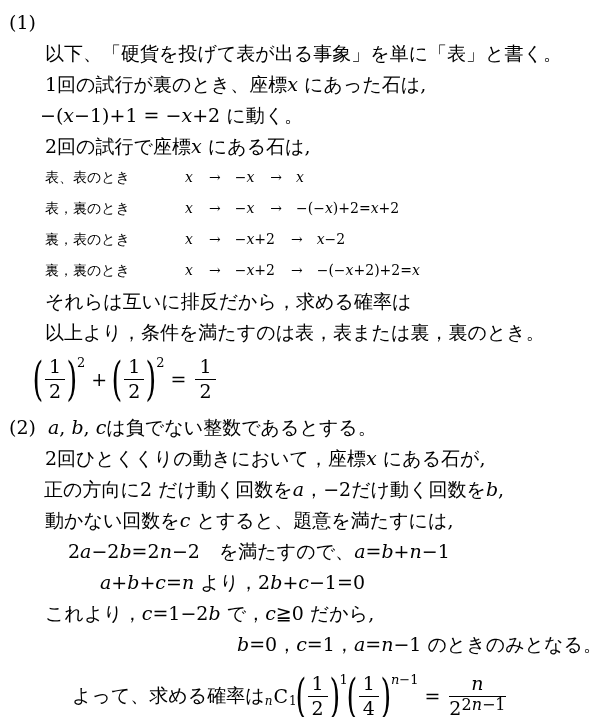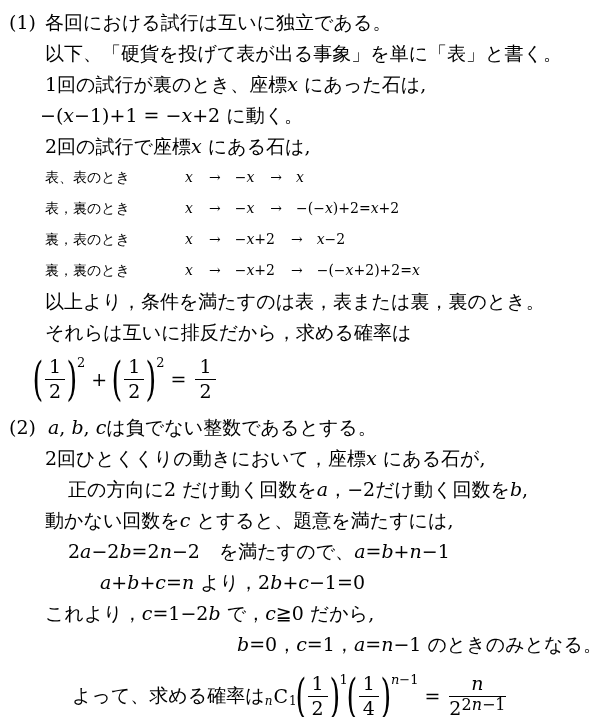--- a/index.html
+++ b/index.html
@@ -31,42 +31,41 @@
   .jpfx{letter-spacing:0;}
 </style>
 </head>
 <body>
 
 <div class="page">
 
   <section>
     <div class="line itemline">
       <span class="itemnum">(1)</span>
-      <span>各回における試行は互いに独立である。</span>
     </div>
     <div class="line">以下、「硬貨を投げて表が出る事象」を単に「表」と書く。</div>
     <div class="line math">1回の試行が裏のとき、座標<i>x</i> にあった石は,</div>
     <div class="line math" style="padding-left:40px;">−(<i>x</i>−1)+1 = −<i>x</i>+2 に動く。</div>
     <div class="line math">2回の試行で座標<i>x</i> にある石は,</div>
 
     <div class="trow">
       <span class="rlabel">表、表のとき</span><span class="math"><i>x</i></span><span class="rarr">→</span><span class="math">−<i>x</i></span><span class="rarr">→</span><span class="math"><i>x</i></span>
     </div>
     <div class="trow">
       <span class="rlabel">表，裏のとき</span><span class="math"><i>x</i></span><span class="rarr">→</span><span class="math">−<i>x</i></span><span class="rarr">→</span><span class="math">−(−<i>x</i>)+2=<i>x</i>+2</span>
     </div>
     <div class="trow">
       <span class="rlabel">裏，表のとき</span><span class="math"><i>x</i></span><span class="rarr">→</span><span class="math">−<i>x</i>+2</span><span class="rarr">→</span><span class="math"><i>x</i>−2</span>
     </div>
     <div class="trow">
       <span class="rlabel">裏，裏のとき</span><span class="math"><i>x</i></span><span class="rarr">→</span><span class="math">−<i>x</i>+2</span><span class="rarr">→</span><span class="math">−(−<i>x</i>+2)+2=<i>x</i></span>
     </div>
 
+    <div class="line">それらは互いに排反だから，求める確率は</div>
     <div class="line">以上より，条件を満たすのは表，表または裏，裏のとき。</div>
-    <div class="line">それらは互いに排反だから，求める確率は</div>
 
     <div class="formula formula1">
       <span class="bigp">(</span>
       <span class="frac">
         <span class="num">1</span>
         <span class="den">2</span>
       </span>
       <span class="bigp">)</span>
       <span class="exp">2</span>
       <span class="op">+</span>
@@ -84,21 +83,21 @@
       </span>
     </div>
   </section>
 
   <section>
     <div class="line itemline">
       <span class="itemnum">(2)</span>
       <span class="math" style="padding-left:3px;display:inline-block;text-align:center;"><i>a</i>, <i>b</i>, <i>c</i>は負でない整数であるとする。</span>
     </div>
     <div class="line math">2回ひとくくりの動きにおいて，座標<i>x</i> にある石が,</div>
-    <div class="line math" style="padding-left:68px;">正の方向に2 だけ動く回数を<i>a</i>，−2だけ動く回数を<i>b</i>,</div>
+    <div class="line math" style="padding-left:44px;">正の方向に2 だけ動く回数を<i>a</i>，−2だけ動く回数を<i>b</i>,</div>
     <div class="line math">動かない回数を<i>c</i> とすると、題意を満たすには,</div>
     <div class="line math" style="padding-left:68px;">2<i>a</i>−2<i>b</i>=2<i>n</i>−2　を満たすので、<i>a</i>=<i>b</i>+<i>n</i>−1</div>
     <div class="line math" style="padding-left:100px;"><i>a</i>+<i>b</i>+<i>c</i>=<i>n</i> より，2<i>b</i>+<i>c</i>−1=0</div>
     <div class="line math" style="">これより，<i>c</i>=1−2<i>b</i> で，<i>c</i>≧0 だから,</div>
     <div class="line math" style="padding-left:68px;text-align:right;"><i>b</i>=0，<i>c</i>=1，<i>a</i>=<i>n</i>−1 のときのみとなる。</div>
 
     <div class="formula formula2">
       <span class="jpfx">よって、求める確率は</span>
         <sub class="csub"><i>n</i></sub>
         <span class="combC">C</span>

